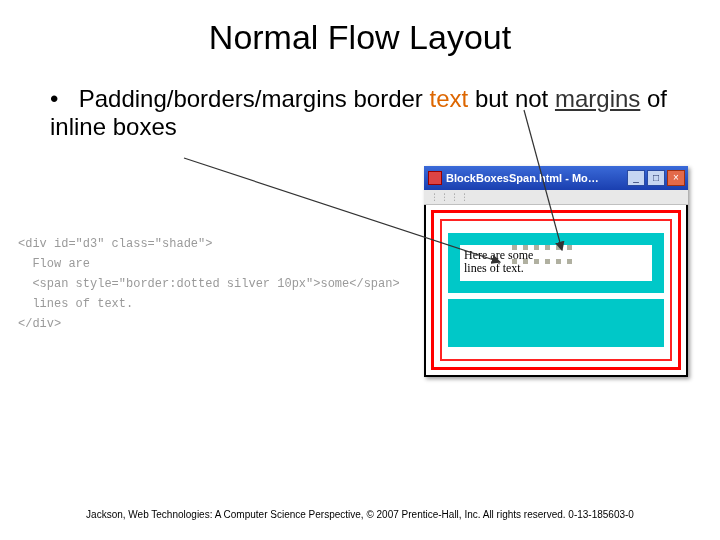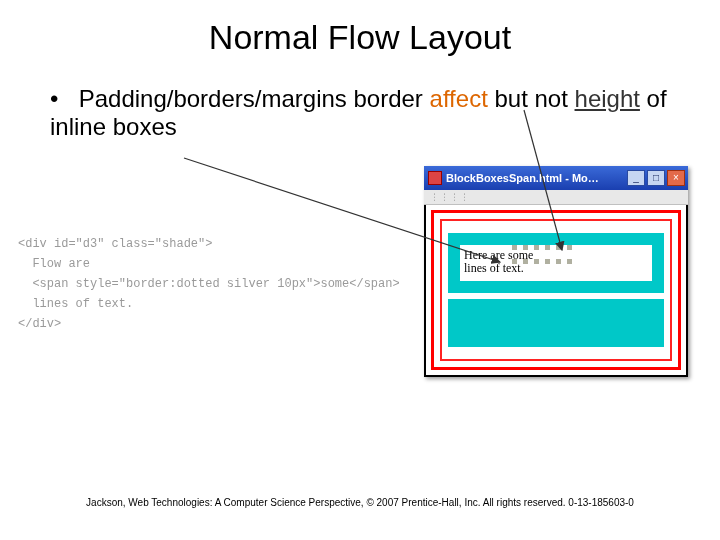--- a/index.html
+++ b/index.html
@@ -119,42 +119,42 @@
   .dot-sq {
     display: inline-block;
     width: 5px; height: 5px;
     background: #b0b0a0;
   }
   .dot-row-top { position: absolute; top: -4px; left: 48px; display: flex; gap: 6px; }
   .dot-row-bot { position: absolute; top: 10px; left: 48px; display: flex; gap: 6px; }
   .footer {
     position: absolute;
     left: 0; right: 0;
-    bottom: 32px;
+    bottom: 20px;
     text-align: center;
     font-size: 10px;
     color: #000;
   }
   
   svg.arrows {
     position: absolute;
     left: 0; top: 0;
     width: 720px; height: 540px;
     pointer-events: none;
   }
 </style>
 </head>
 <body>
 
 <h1 class="slide-title">Normal Flow Layout</h1>
 
 <div class="bullet-area">
   <span class="dot">•</span>
   <span class="bullet-text">
-    <span>Padding/borders/margins border </span><span class="kw-width">affect</span><span> but not </span><span class="kw-height">height</span><span> of inline boxes</span>
+    <span>Padding/borders/margins border </span><span class="kw-width">text</span><span> but not </span><span class="kw-height">margins</span><span> of inline boxes</span>
   </span>
 </div>
 
 <div class="code-block"><span>&lt;div id="d3" class="shade"&gt;</span>
 <span>  Flow are</span>
 <span>  &lt;span style="border:dotted silver 10px"&gt;some&lt;/span&gt;</span>
 <span>  lines of text.</span>
 <span>&lt;/div&gt;</span></div>
 
 <div class="browser-mock">

